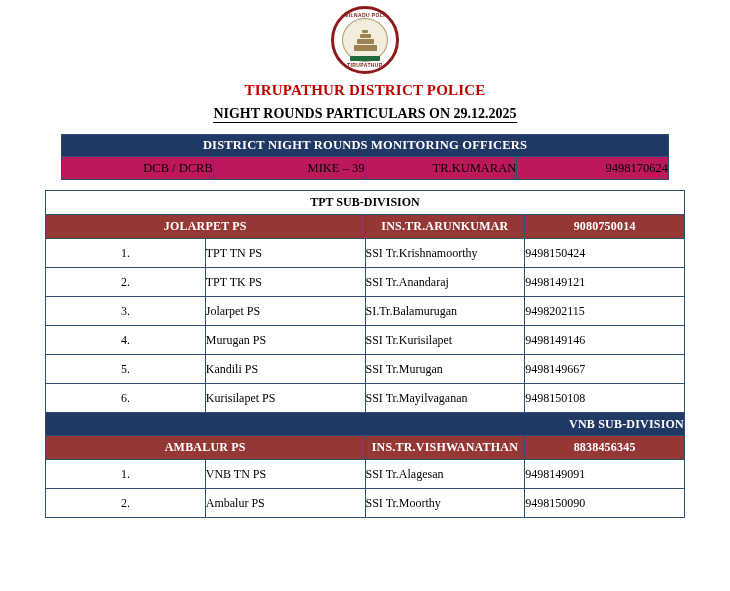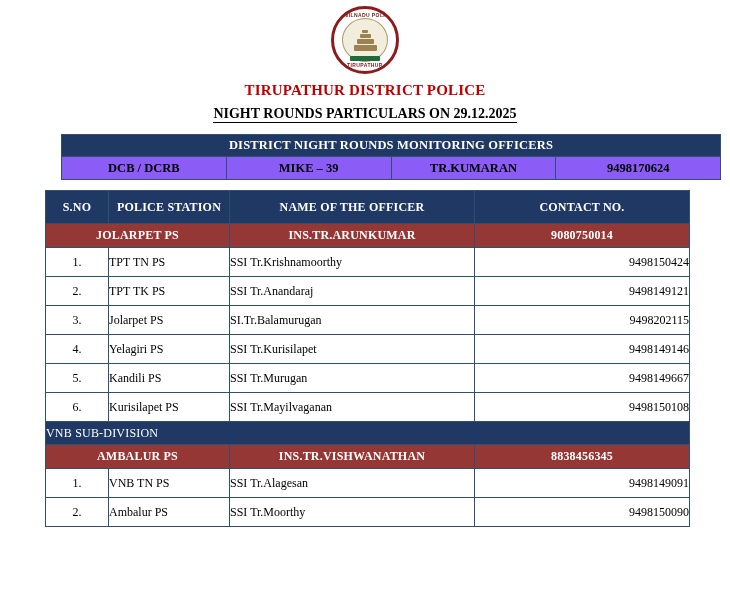--- a/index.html
+++ b/index.html
@@ -109,37 +109,37 @@
   }
   .tbl td, .tbl th {
     border: 1px solid #2f4f73;
     padding: 0;
   }
   
   .mon-wrap {
     margin: 12px auto 0 auto;
     width: 608px;
   }
-  .mon-tbl { width: 660px; }
+  .mon-tbl { width: 608px; }
   .mon-head td {
     background: #1f3864;
     color: #ffffff;
     text-align: center;
     font-weight: bold;
     font-size: 12.5px;
     height: 21px;
     letter-spacing: .2px;
   }
   .mon-row td {
-    text-align: center;
-    font-weight: bold;
+    text-align: right;
+    font-weight: normal;
     font-size: 12.5px;
     height: 22px;
     color: #000;
-    background: #8b5cf6;
+    background: #be185d;
   }
 
   
   .main-wrap {
     margin: 10px auto 0 auto;
     width: 640px;
   }
   .main-tbl { width: 640px; }
   .main-tbl td { border: 1px solid #2f4f73; }
   .hdr td {
@@ -156,23 +156,23 @@
     background: #ffffff;
     color: #000;
     font-weight: bold;
     font-size: 12px;
     text-align: center;
     height: 23px;
   }
   .band-blue td {
     background: #1f3864;
     color: #ffffff;
-    font-weight: normal;
-    font-size: 12px;
-    text-align: left;
+    font-weight: bold;
+    font-size: 12px;
+    text-align: right;
     height: 22px;
     letter-spacing: .2px;
   }
   .band-red td {
     background: #953735;
     color: #ffffff;
     font-weight: bold;
     font-size: 12px;
     text-align: center;
     height: 23px;
@@ -180,21 +180,21 @@
   }
   .drow td {
     height: 28px;
     font-size: 12px;
     color: #000;
     background: #ffffff;
   }
   .c-sno   { width: 62px;  text-align: center; }
   .c-ps    { width: 120px; padding-left: 8px; }
   .c-off   { width: 244px; padding-left: 8px; }
-  .c-con   { width: 214px; text-align: right; }
+  .c-con   { width: 214px; text-align: left; }
 </style>
 </head>
 <body>
 
 <div class="page">
 
   <div class="emblem-wrap">
     <div class="emblem">
       <div class="ring-text-top">TAMILNADU POLICE</div>
       <div class="inner"></div>
@@ -224,27 +224,24 @@
         <td style="width:178px">TR.KUMARAN</td>
         <td style="width:143px">9498170624</td>
       </tr>
     </tbody>
       </table>
   </div>
 
   <div class="main-wrap">
     <table class="tbl main-tbl">
       <tbody>
-          <tr class="hdr">
-        <td class="c-sno">S.NO</td>
-        <td class="c-ps" style="text-align:center;padding-left:0">POLICE STATION</td>
-        <td class="c-off" style="text-align:center;padding-left:0">NAME OF THE OFFICER</td>
-        <td class="c-con">CONTACT NO.</td>
-      </tr>
-
+
+      <tr class="band">
+        <td colspan="4">TPT SUB-DIVISION</td>
+      </tr>
       <tr class="band-red">
         <td colspan="2">JOLARPET PS</td>
         <td>INS.TR.ARUNKUMAR</td>
         <td>9080750014</td>
       </tr>
       <tr class="drow">
         <td class="c-sno">1.</td>
         <td class="c-ps">TPT TN PS</td>
         <td class="c-off">SSI Tr.Krishnamoorthy</td>
         <td class="c-con">9498150424</td>
@@ -256,21 +253,21 @@
         <td class="c-con">9498149121</td>
       </tr>
       <tr class="drow">
         <td class="c-sno">3.</td>
         <td class="c-ps">Jolarpet PS</td>
         <td class="c-off">SI.Tr.Balamurugan</td>
         <td class="c-con">9498202115</td>
       </tr>
       <tr class="drow">
         <td class="c-sno">4.</td>
-        <td class="c-ps">Yelagiri PS</td>
+        <td class="c-ps">Murugan PS</td>
         <td class="c-off">SSI Tr.Kurisilapet</td>
         <td class="c-con">9498149146</td>
       </tr>
       <tr class="drow">
         <td class="c-sno">5.</td>
         <td class="c-ps">Kandili PS</td>
         <td class="c-off">SSI Tr.Murugan</td>
         <td class="c-con">9498149667</td>
       </tr>
       <tr class="drow">

